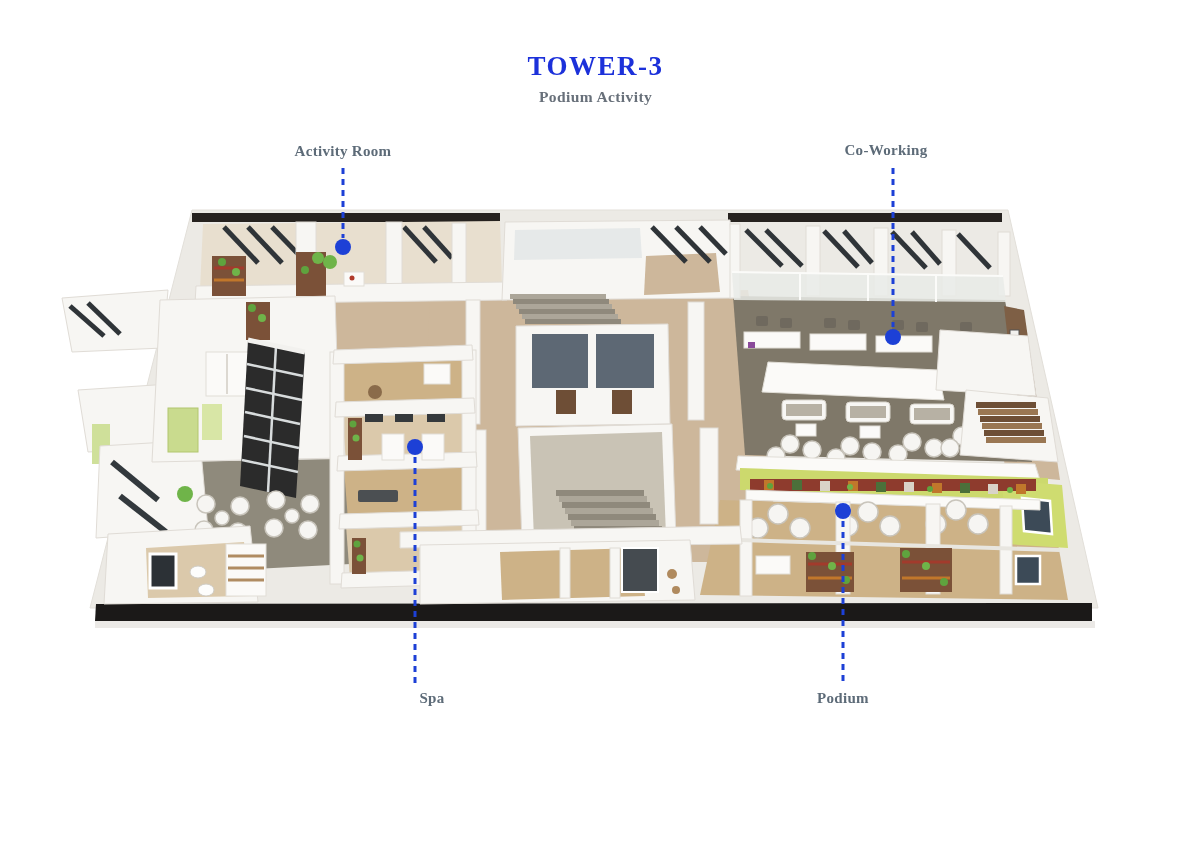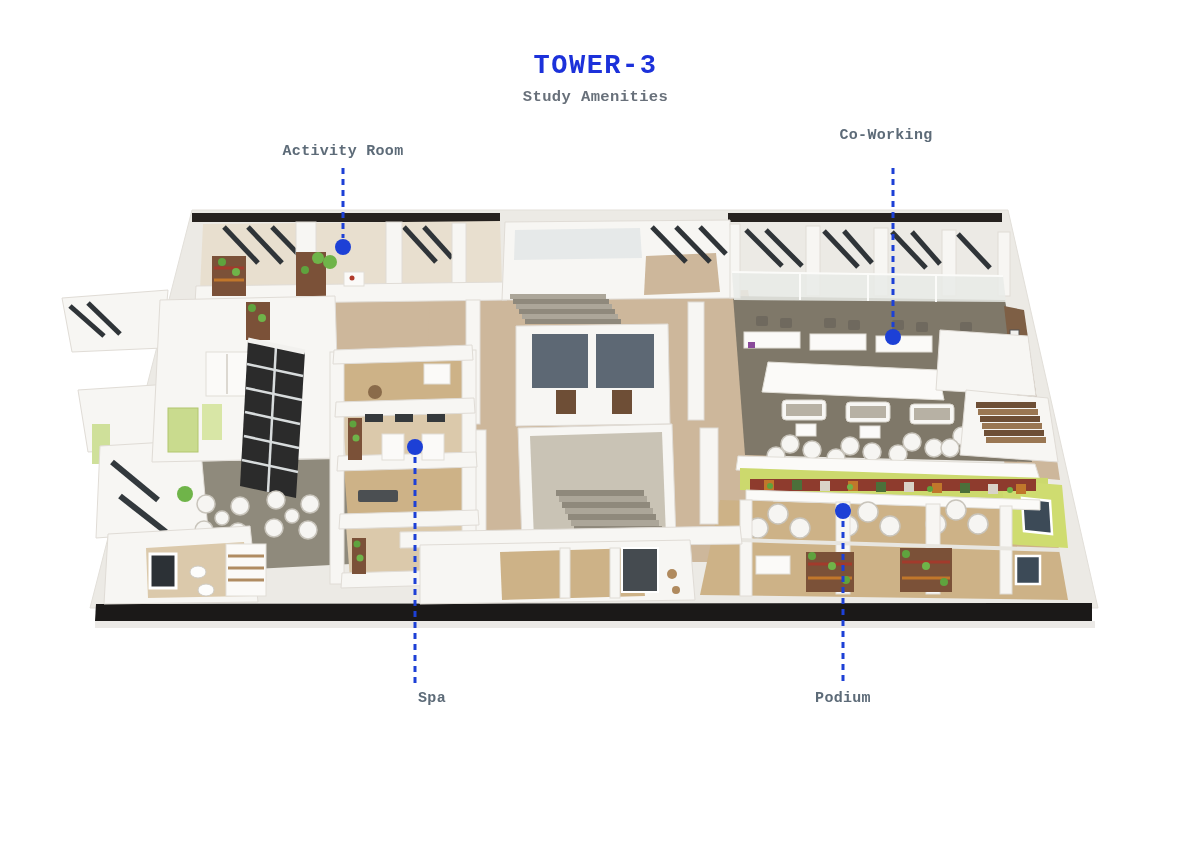--- a/index.html
+++ b/index.html
@@ -1,17 +1,17 @@
 <!DOCTYPE html>
 <html><head>
 <meta charset="utf-8">
 <style>
   html,body{margin:0;padding:0;background:#ffffff;}
   .canvas{position:relative;width:1191px;height:842px;background:#ffffff;overflow:hidden;
-          font-family:Liberation Mono, monospace;}
+          font-family:Liberation Serif, serif;}
   .header{position:absolute;top:0;left:0;width:100%;text-align:center;}
   .title{margin-top:52px;font-size:27px;font-weight:800;letter-spacing:1.5px;color:#1c31da;line-height:1.1;}
   .subtitle{margin-top:6px;font-size:15.5px;font-weight:700;letter-spacing:.4px;color:#68707a;}
   .plan-svg{position:absolute;left:0;top:0;width:1191px;height:842px;}
   .ann-label{position:absolute;transform:translateX(-50%);font-size:15px;font-weight:600;
              color:#5d6b78;letter-spacing:.3px;white-space:nowrap;text-align:right;}
   
   .wall{fill:#f7f6f3;stroke:#e0dcd6;stroke-width:1;}
   .wall2{fill:#fbfaf8;stroke:#e1ded7;stroke-width:1;}
   .base{fill:#eceae5;stroke:#e2dfd9;stroke-width:1;}
@@ -367,21 +367,21 @@
       <circle class="dot" cx="893" cy="337" r="8"></circle>
       <circle class="dot" cx="415" cy="447" r="8"></circle>
       <line class="leader" x1="415" y1="457" x2="415" y2="684"></line>
       <circle class="dot" cx="843" cy="511" r="8"></circle>
       <line class="leader" x1="843" y1="521" x2="843" y2="684"></line>
     </g>
   </svg>
 
   <div class="header">
     <div class="title">TOWER-3</div>
-    <div class="subtitle">Study Amenities</div>
+    <div class="subtitle">Podium Activity</div>
   </div>
 
   <div class="ann-label" style="left:343px;top:143px;">Activity Room</div>
-  <div class="ann-label" style="left:886px;top:127px;">Co-Working</div>
+  <div class="ann-label" style="left:886px;top:142px;">Co-Working</div>
   <div class="ann-label" style="left:432px;top:690px;">Spa</div>
   <div class="ann-label" style="left:843px;top:690px;">Podium</div>
 
 </div>
 
 </body></html>

